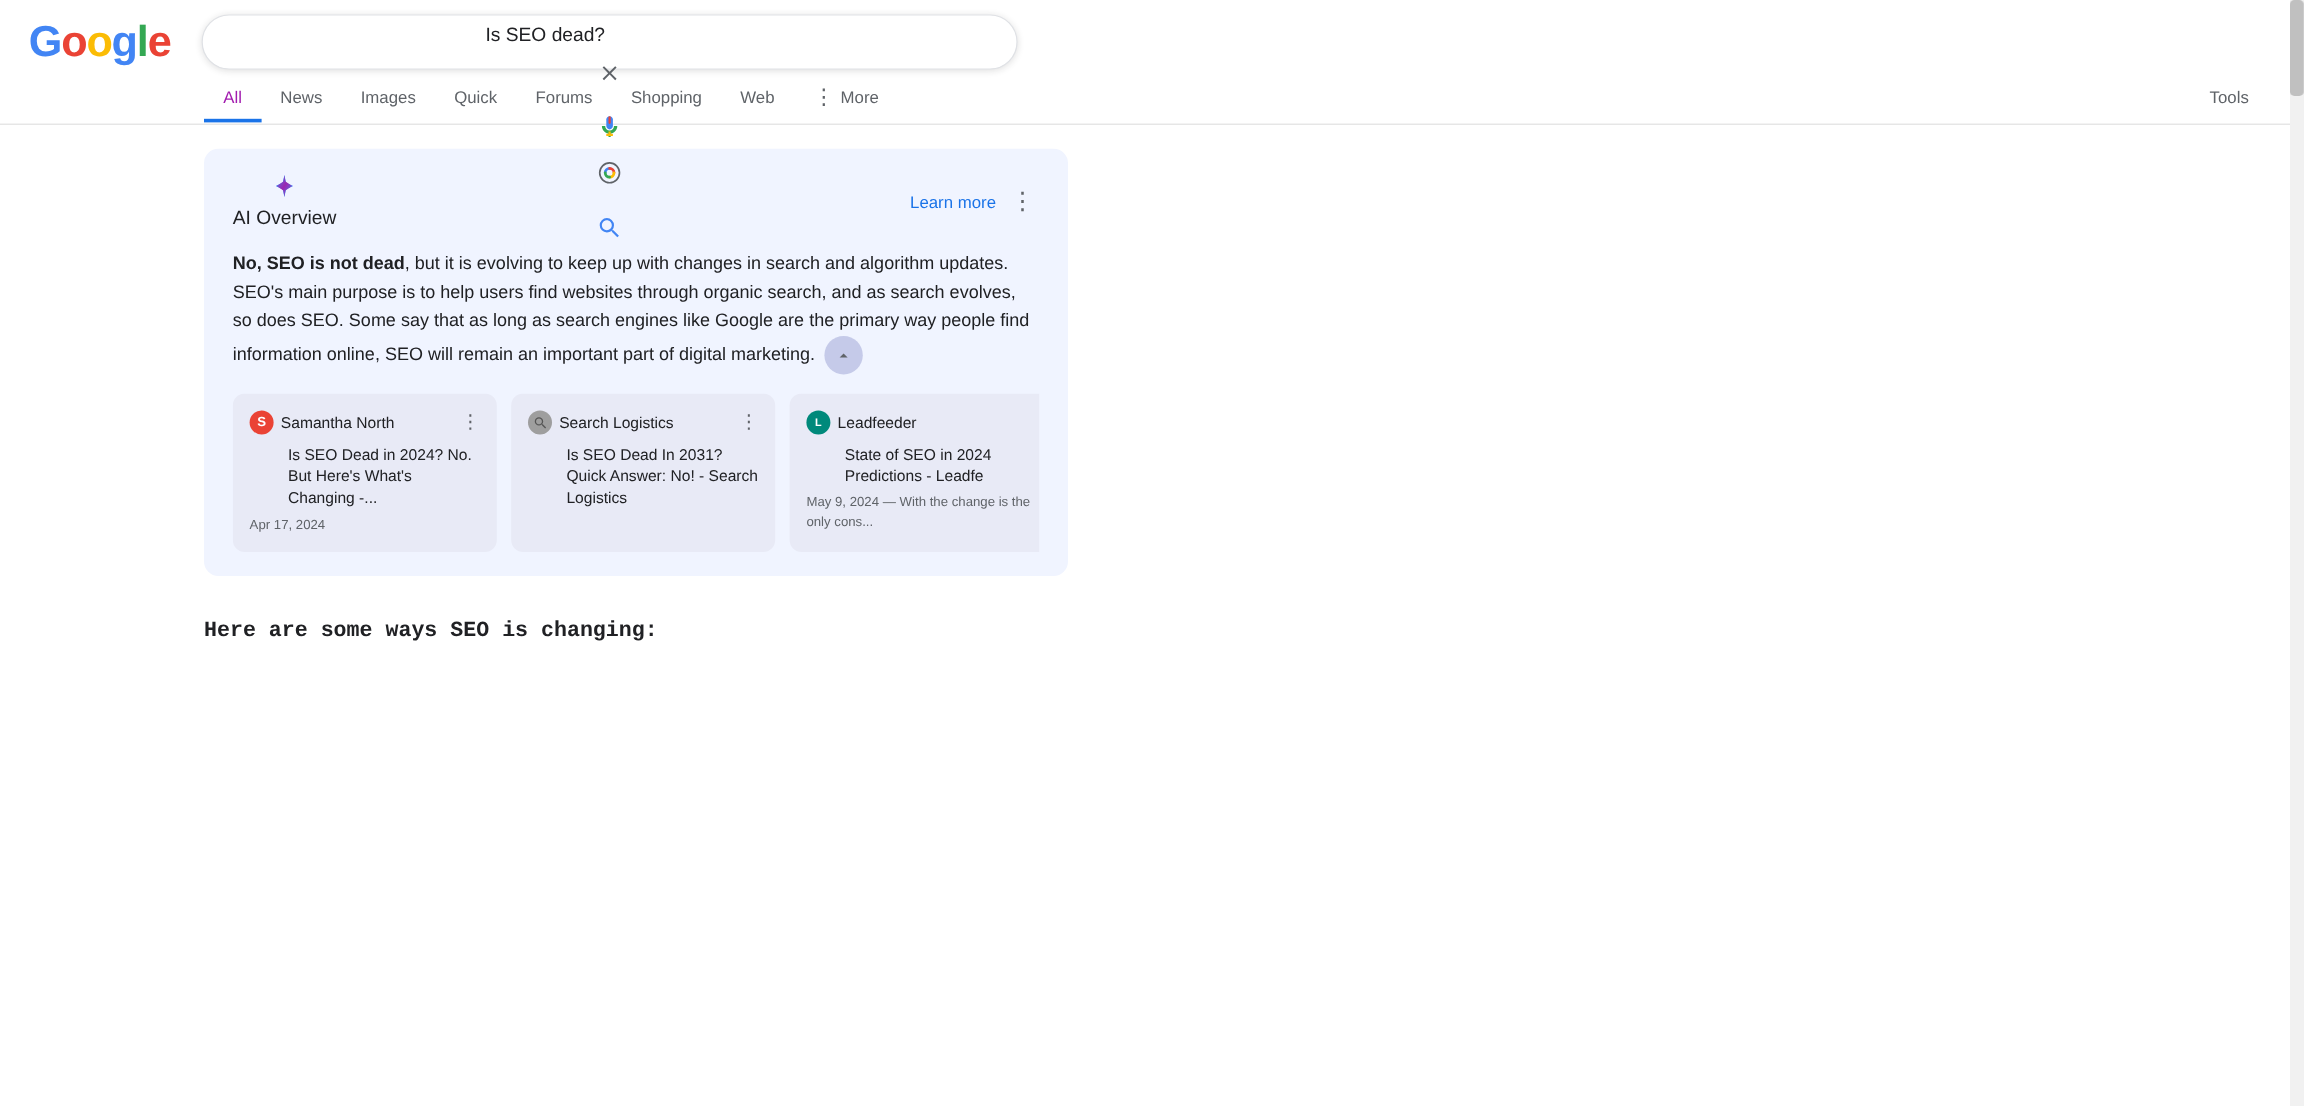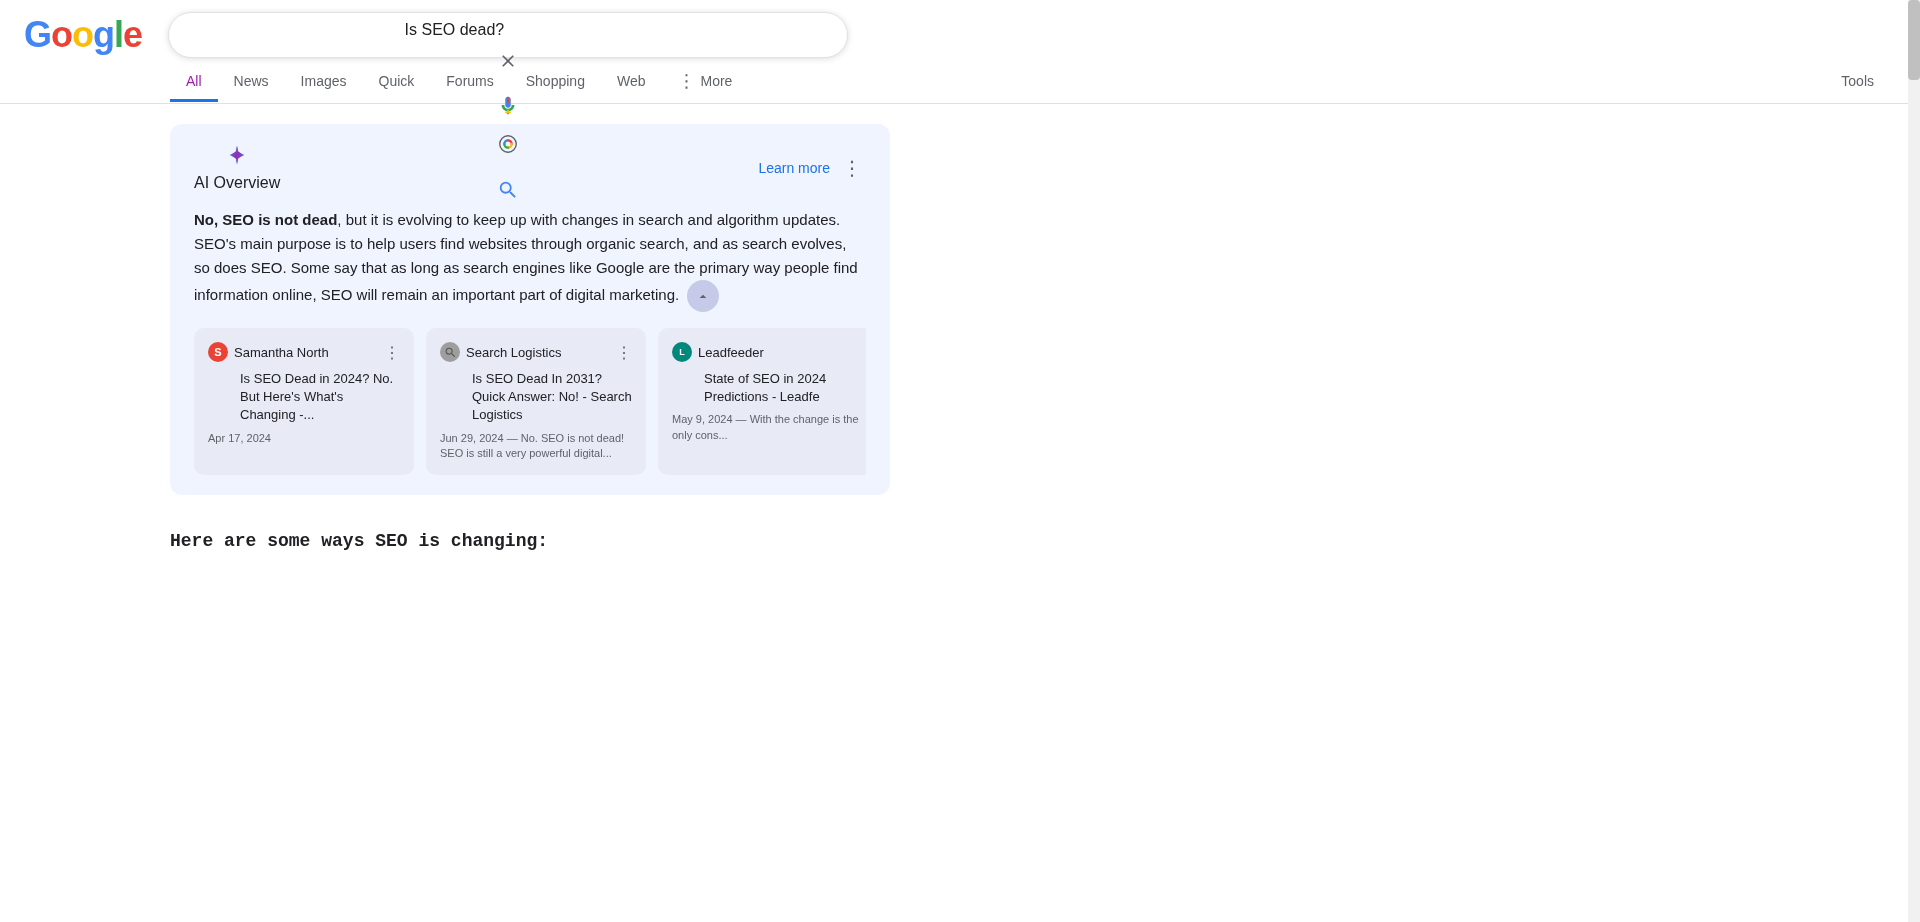--- a/index.html
+++ b/index.html
@@ -440,23 +440,20 @@
             <div class="source-avatar avatar-gray">
               <svg width="13" height="13" viewBox="0 0 24 24" fill="#555">
                   <path d="M15.5 14h-.79l-.28-.27A6.471 6.471 0 0 0 16 9.5 6.5 6.5 0 1 0 9.5 16c1.61 0 3.09-.59 4.23-1.57l.27.28v.79l5 4.99L20.49 19l-4.99-5zm-6 0C7.01 14 5 11.99 5 9.5S7.01 5 9.5 5 14 7.01 14 9.5 11.99 14 9.5 14z"></path>
                 </svg>
             </div>
             <span>Search Logistics</span>
           </div>
           <button class="source-card-dots">⋮</button>
         </div>
         <div class="source-card-title">Is SEO Dead In 2031? Quick Answer: No! - Search Logistics</div>
-        <div class="source-card-meta">
-          <span>Jun 29, 2024</span> — <span>No. SEO is not dead! SEO is still a very powerful digital...</span>
-        </div>
       </div>
 
       <div class="source-card" style="opacity:1;">
         <div class="source-card-header">
           <div class="source-card-author">
             <div class="source-avatar avatar-teal" style="font-size:9px;">L</div>
             <span>Leadfeeder</span>
           </div>
         </div>
         <div class="source-card-title">State of SEO in 2024 Predictions - Leadfe</div>

